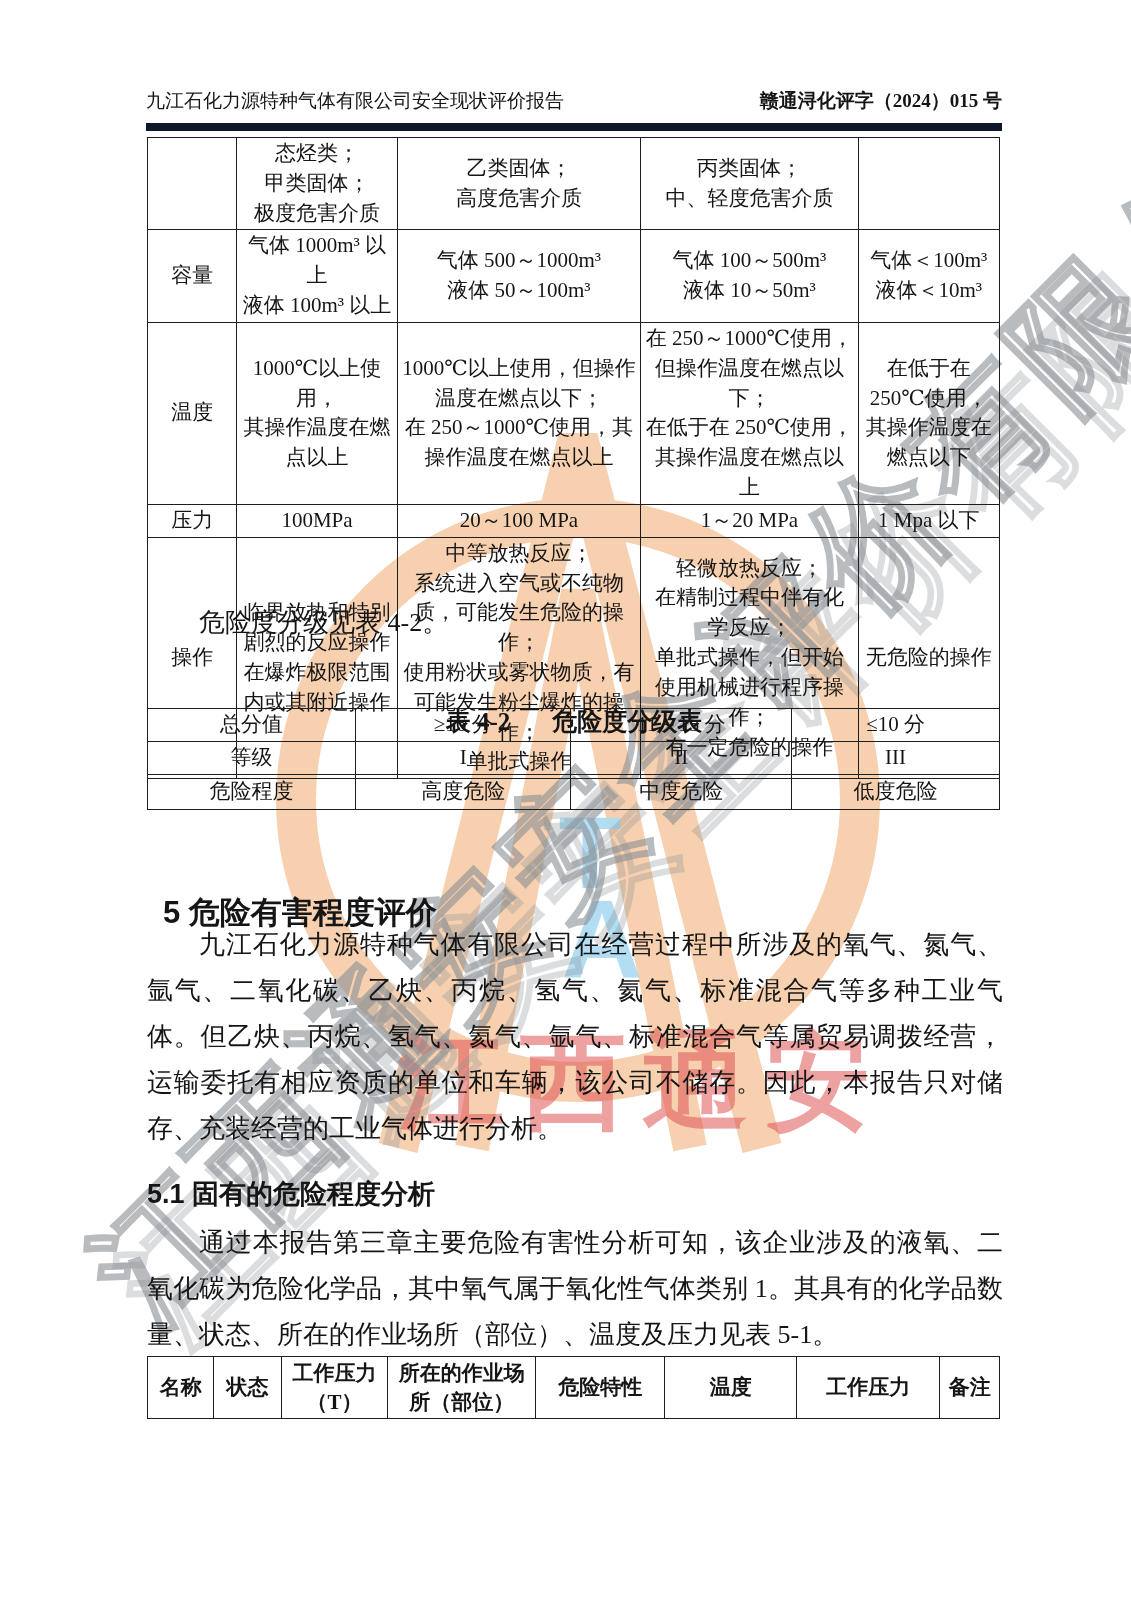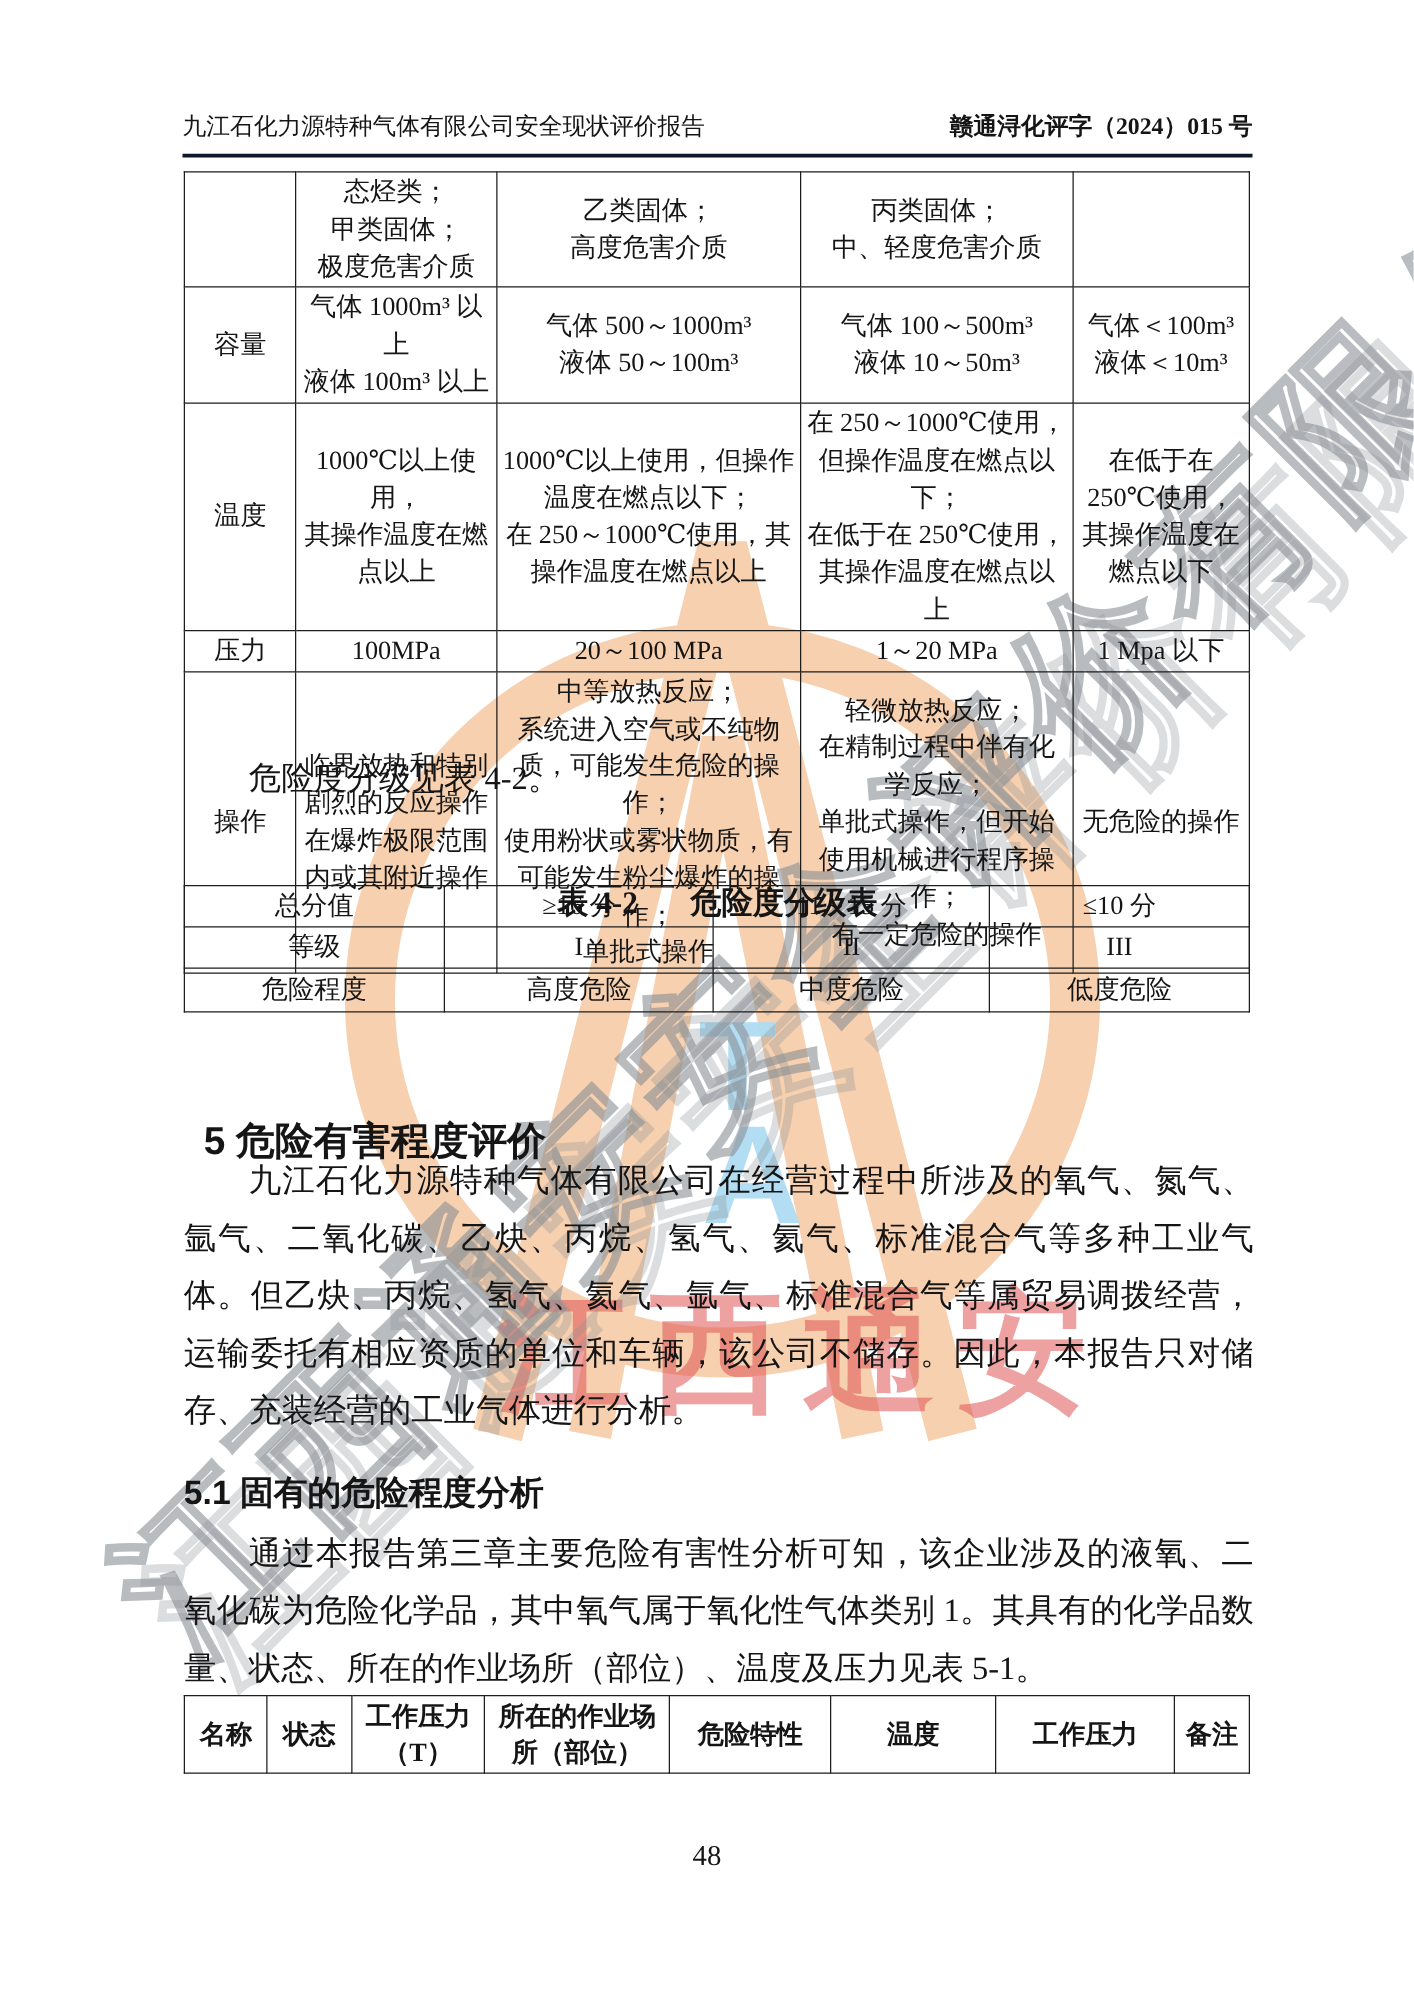--- a/index.html
+++ b/index.html
@@ -2,21 +2,21 @@
 <html><head>
 <meta charset="utf-8">
 <style>
   html,body{margin:0;padding:0;background:#ffffff;}
   body{width:1131px;height:1600px;font-family:"Liberation Serif","DejaVu Serif",serif;color:#151515;}
   .page{position:relative;width:1131px;height:1600px;background:#ffffff;overflow:hidden;}
   .wm{position:absolute;left:0;top:0;width:1131px;height:1600px;z-index:0;}
   .content{position:absolute;left:0;top:0;width:1131px;height:1600px;z-index:1;}
 
   .header{position:absolute;left:146px;top:88px;width:856px;display:flex;justify-content:space-between;
-          align-items:flex-end;padding-bottom:9px;border-bottom:3px solid #0f172a;font-size:19px;}
+          align-items:flex-end;padding-bottom:9px;border-bottom:8px solid #0f172a;font-size:19px;}
   .header .hdr-right{font-weight:bold;margin-left:20px;}
 
   table{border-collapse:collapse;table-layout:fixed;}
   td,th{border:1.6px solid #1d1d1d;text-align:center;vertical-align:middle;
         white-space:pre-line;padding:1px 4px;font-weight:normal;}
 
   .t41{position:absolute;left:147px;top:137px;width:853px;font-size:21px;line-height:1.42;}
   .t42{position:absolute;left:147px;top:708px;width:853px;font-size:21px;line-height:1.3;}
   .t51{position:absolute;left:147px;top:1356px;width:853px;font-size:21px;line-height:1.35;}
   .t51 th{font-weight:bold;}
@@ -195,15 +195,14 @@
         <th>工作压力（T）</th>
         <th>所在的作业场所（部位）</th>
         <th>危险特性</th>
         <th>温度</th>
         <th>工作压力</th>
         <th>备注</th>
       </tr>
     </tbody>
       </table>
 
-    <div class="pageno">48</div>
   </div>
 </div>
 
 </body></html>

